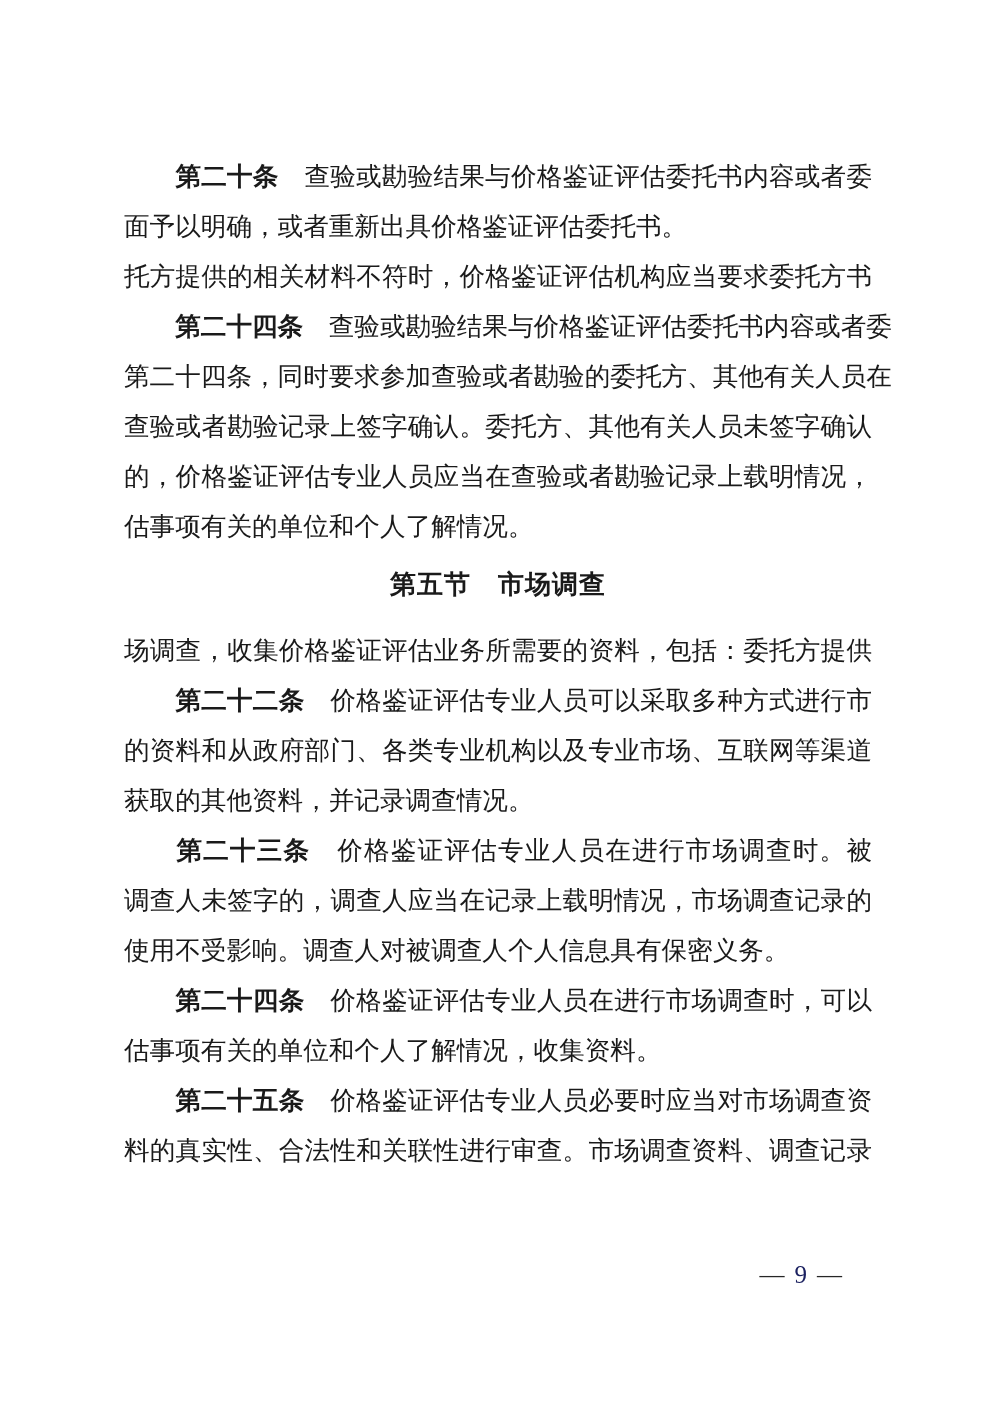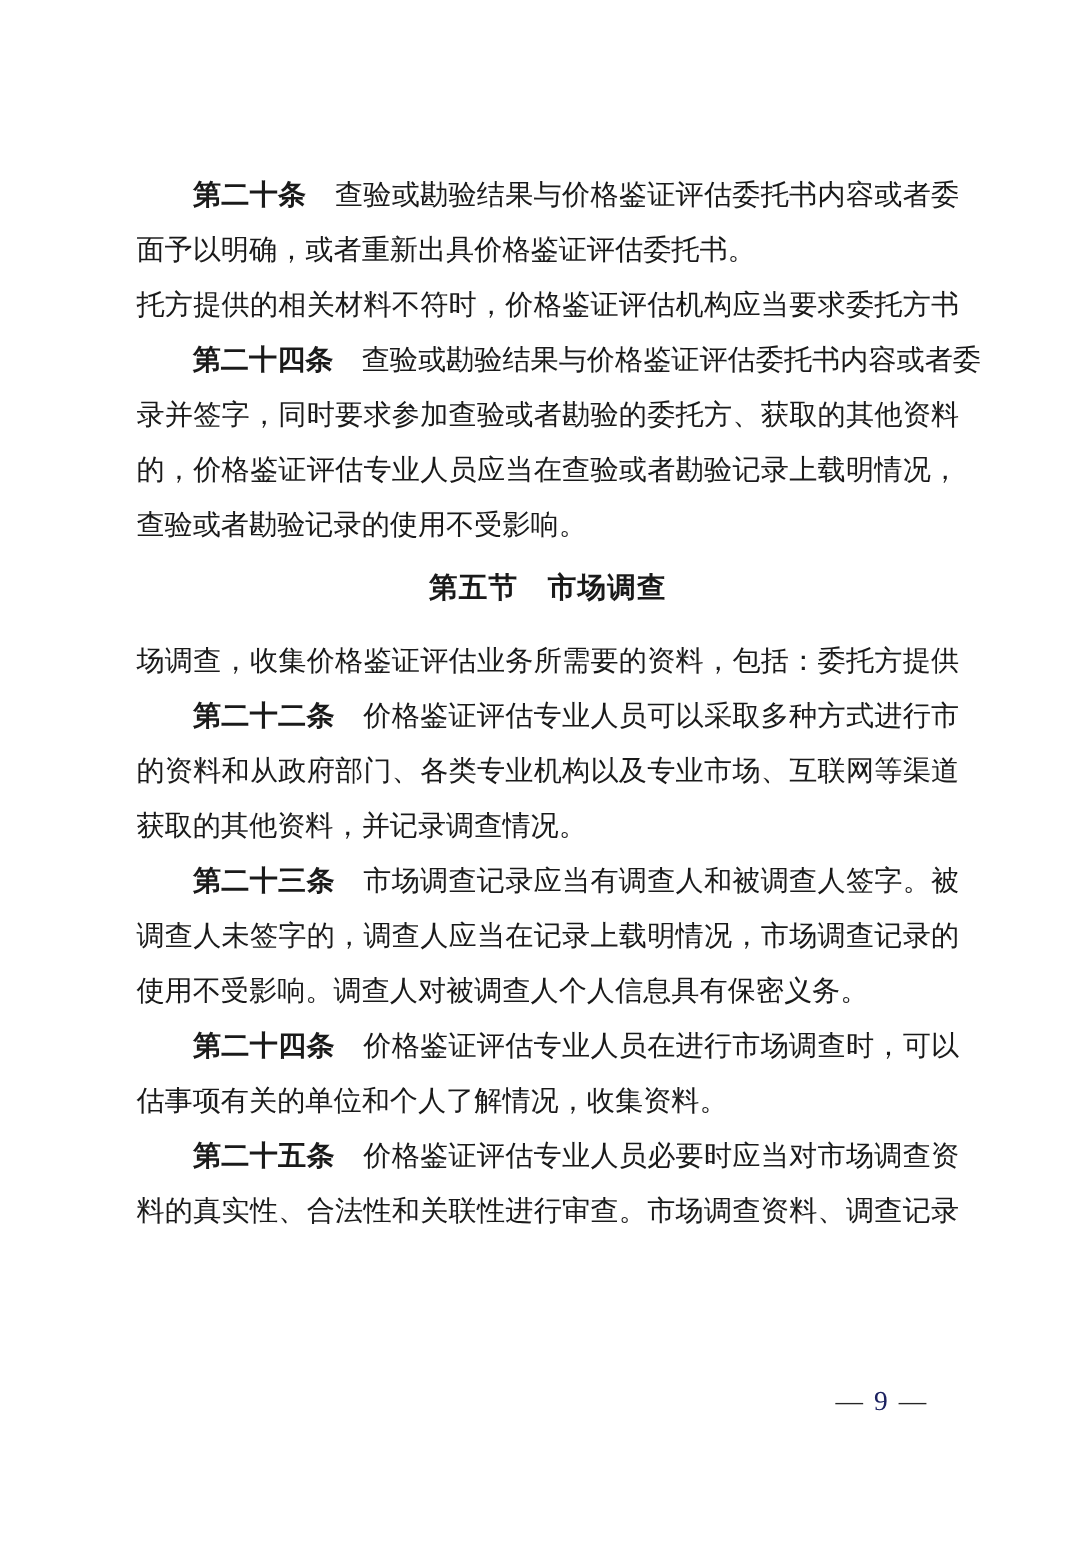--- a/index.html
+++ b/index.html
@@ -65,36 +65,37 @@
   <div class="content">
 
     <div class="para">
       <div class="line first"><span class="ind"></span><span class="num">第二十条</span><span class="gap"></span><span class="t">查验或勘验结果与价格鉴证评估委托书内容或者委</span></div>
       <div class="line end">面予以明确，或者重新出具价格鉴证评估委托书。</div>
       <div class="line">托方提供的相关材料不符时，价格鉴证评估机构应当要求委托方书</div>
     </div>
 
     <div class="para">
       <div class="line first"><span class="ind"></span><span class="num">第二十四条</span><span class="gap"></span><span class="t">查验或勘验结果与价格鉴证评估委托书内容或者委</span></div>
-      <div class="line">录并签字，同时要求参加查验或者勘验的委托方、获取的其他资料</div>
+      <div class="line">第二十四条，同时要求参加查验或者勘验的委托方、其他有关人员在</div>
+      <div class="line">查验或者勘验记录上签字确认。委托方、其他有关人员未签字确认</div>
       <div class="line">的，价格鉴证评估专业人员应当在查验或者勘验记录上载明情况，</div>
-      <div class="line end">查验或者勘验记录的使用不受影响。</div>
+      <div class="line end">估事项有关的单位和个人了解情况。</div>
     </div>
 
     <div class="heading">第五节　市场调查</div>
 
     <div class="para">
       <div class="line">场调查，收集价格鉴证评估业务所需要的资料，包括：委托方提供</div>
       <div class="line first"><span class="ind"></span><span class="num">第二十二条</span><span class="gap"></span><span class="t">价格鉴证评估专业人员可以采取多种方式进行市</span></div>
       <div class="line">的资料和从政府部门、各类专业机构以及专业市场、互联网等渠道</div>
       <div class="line end">获取的其他资料，并记录调查情况。</div>
     </div>
 
     <div class="para">
-      <div class="line first"><span class="ind"></span><span class="num">第二十三条</span><span class="gap"></span><span class="t">市场调查记录应当有调查人和被调查人签字。被</span></div>
+      <div class="line first"><span class="ind"></span><span class="num">第二十三条</span><span class="gap"></span><span class="t">价格鉴证评估专业人员在进行市场调查时。被</span></div>
       <div class="line">调查人未签字的，调查人应当在记录上载明情况，市场调查记录的</div>
       <div class="line end">使用不受影响。调查人对被调查人个人信息具有保密义务。</div>
     </div>
 
     <div class="para">
       <div class="line first"><span class="ind"></span><span class="num">第二十四条</span><span class="gap"></span><span class="t">价格鉴证评估专业人员在进行市场调查时，可以</span></div>
       <div class="line end">估事项有关的单位和个人了解情况，收集资料。</div>
     </div>
 
     <div class="para">

